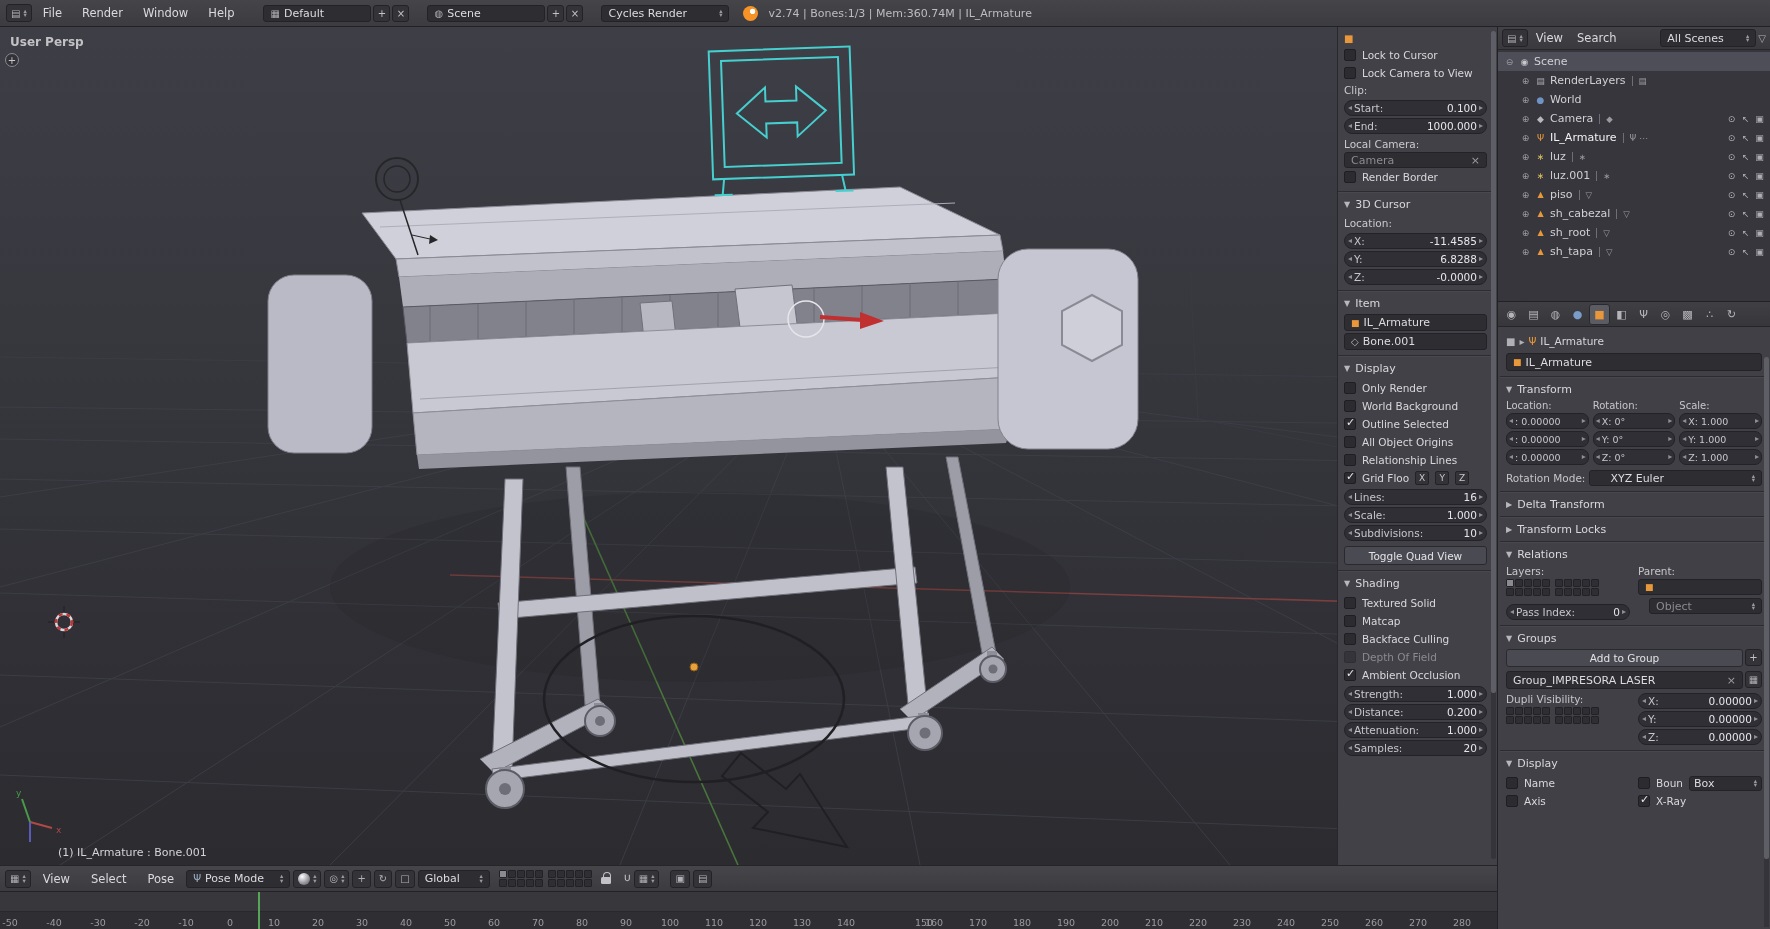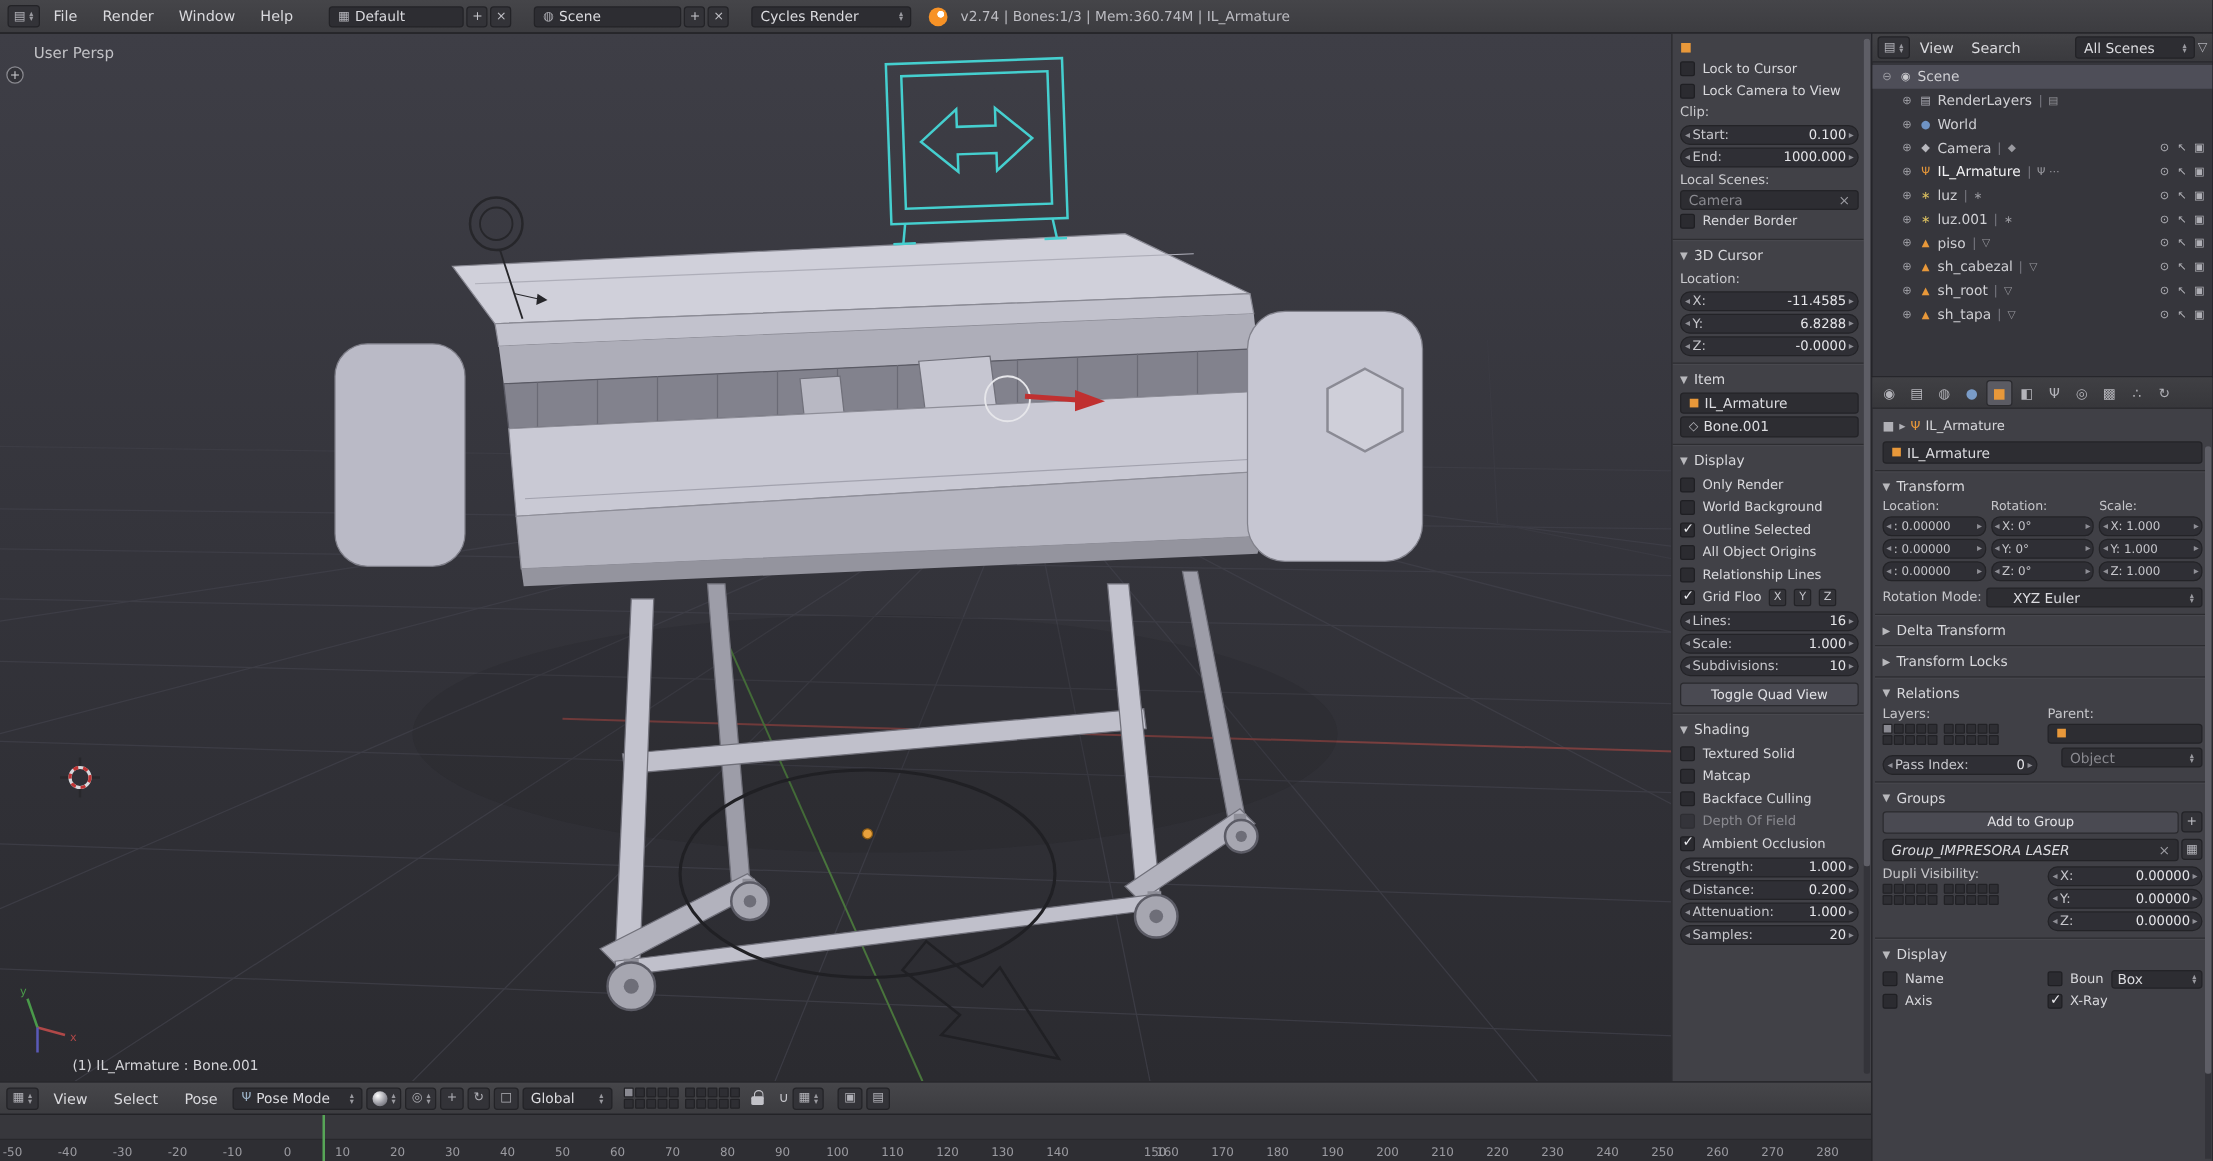--- a/index.html
+++ b/index.html
@@ -33,21 +33,21 @@
   
   .topbar{position:absolute;left:0;top:0;width:1770px;height:27px;background:linear-gradient(#454549,#3c3c40);border-bottom:1px solid #222226;display:flex;align-items:center;padding:0 6px;gap:2px;}
   .tb-btn{height:18px;display:flex;align-items:center;gap:3px;background:#333338;border:1px solid #232327;border-radius:3px;padding:0 4px;color:#b8b8be;}
   .blogo{width:15px;height:15px;border-radius:50%;background:radial-gradient(circle at 64% 36%,#ffffff 0 2.5px,#f79226 3px 100%);margin-left:12px;flex:0 0 15px;}
   .status{color:#bcbcc2;font-size:11px;margin-left:8px;white-space:nowrap;}
   .g{font-size:10px;color:#b0b0b6;}
 
   
   .viewport{position:absolute;left:0;top:27px;width:1497px;height:864px;background:#303036;}
   .vp-canvas{position:absolute;left:0;top:0;width:1497px;height:838px;}
-  .vp-label-top{position:absolute;left:27px;top:8px;font-size:12px;color:#c2c2c6;}
+  .vp-label-top{position:absolute;left:10px;top:8px;font-size:12px;color:#c2c2c6;font-weight:bold;}
   .vp-plus{position:absolute;left:5px;top:26px;width:14px;height:14px;border:1px solid #8a8a90;border-radius:50%;color:#c8c8cc;font-size:10px;display:flex;align-items:center;justify-content:center;background:rgba(40,40,44,.5);}
   .vp-label-bot{position:absolute;left:58px;bottom:32px;font-size:11px;color:#d4d4d8;}
   .vp-footer{position:absolute;left:0;bottom:0;width:1497px;height:26px;background:linear-gradient(#46464a,#3c3c40);border-top:1px solid #26262a;display:flex;align-items:center;gap:3px;padding:0 5px;}
   .ft-btn{height:18px;display:flex;align-items:center;gap:3px;background:#333338;border:1px solid #232327;border-radius:3px;padding:0 4px;color:#c2c2c8;font-size:10px;}
   .sphere{width:12px;height:12px;border-radius:50%;background:radial-gradient(circle at 35% 30%,#ffffff,#9a9aa2 55%,#55555c);}
   .lockic{position:relative;width:11px;height:13px;display:inline-block;}
   .lockic::before{content:"";position:absolute;left:2px;top:0;width:6px;height:6px;border:1.5px solid #c2c2c8;border-bottom:none;border-radius:4px 4px 0 0;}
   .lockic::after{content:"";position:absolute;left:0;top:5px;width:10px;height:7px;background:#c2c2c8;border-radius:1.5px;}
   .magnet{display:inline-block;transform:rotate(180deg);font-size:11px;color:#c8c8ce;}
 
@@ -306,21 +306,21 @@
         <span class="val">0.100</span>
         <span class="na">▸</span>
       </div>
       <div class="nf">
         <span class="na">◂</span>
         <span class="lab">End:</span>
         <span class="val">1000.000</span>
         <span class="na">▸</span>
       </div>
 
-      <div class="lblrow dis">Local Scenes:</div>
+      <div class="lblrow dis">Local Camera:</div>
       <div class="fld dis" style="height:16px;">
         <span>Camera</span>
         <span style="margin-left:auto;color:#9a9aa0;">×</span>
       </div>
 
       <div class="cr">
         <span class="chk"></span>
         <span class="t">Render Border</span>
       </div>
 
@@ -875,21 +875,21 @@
 
       <div class="hline"></div>
       <div class="ph">
         <span class="tri">▼</span>
         <span>Groups</span>
       </div>
       <div style="display:flex;gap:2px;">
         <div class="btn dis" style="flex:1;height:18px;">Add to Group</div>
         <div class="sq">+</div>
       </div>
-      <div style="display:flex;gap:2px;margin-top:4px;font-style:italic;">
+      <div style="display:flex;gap:2px;margin-top:4px;">
         <div class="fld" style="flex:1;height:18px;">
           <span>Group_IMPRESORA LASER</span>
           <span style="margin-left:auto;color:#9a9aa0;">×</span>
         </div>
         <div class="sq">
             <span class="g">▦</span>
           </div>
       </div>
       <div class="rel" style="margin-top:4px;">
         <div>

